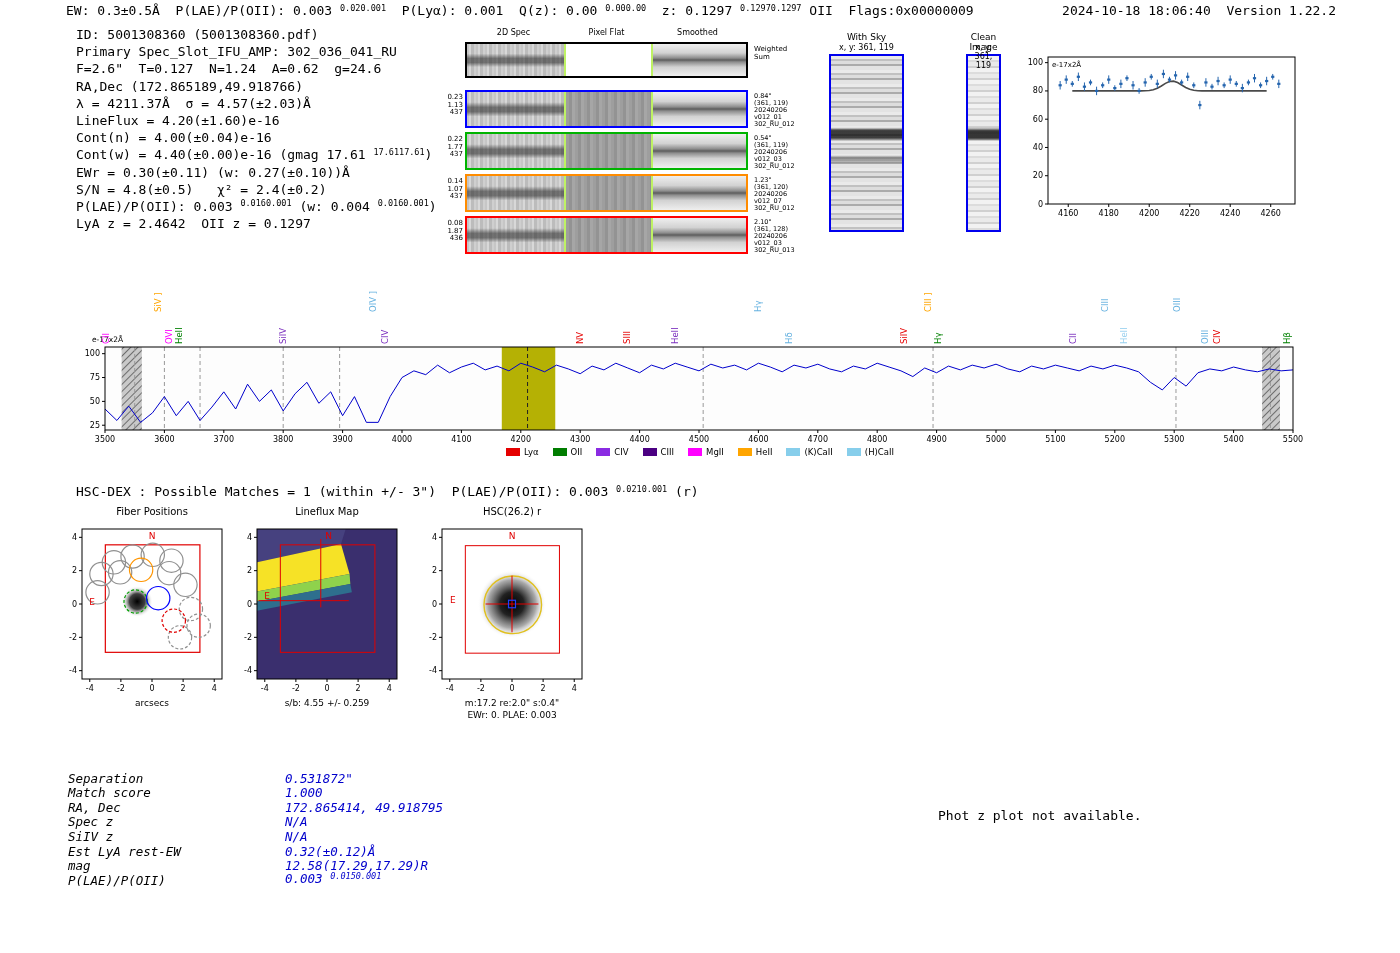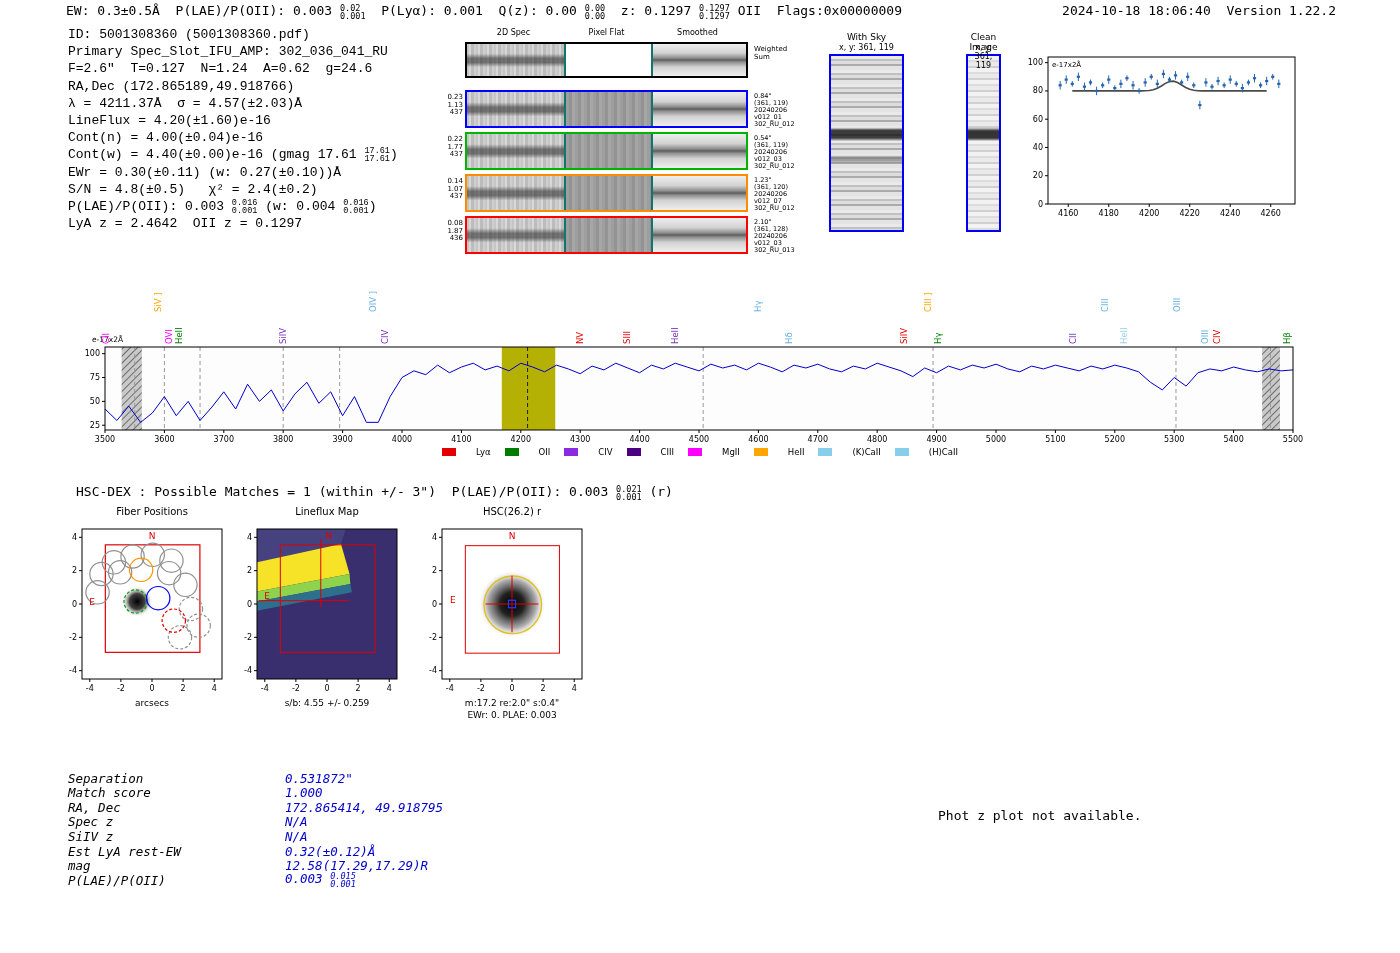--- a/index.html
+++ b/index.html
@@ -1,29 +1,29 @@
 <!DOCTYPE html>
 <html><head>
 <meta charset="utf-8">
 <style>
   *{margin:0;padding:0;box-sizing:border-box;}
   html,body{background:#fff;}
   body{width:1400px;height:953px;position:relative;overflow:hidden;
        font-family:"DejaVu Sans Mono",monospace;color:#000;}
   .abs{position:absolute;}
-  .stack{display:inline-flex;flex-direction:column;vertical-align:middle;
+  .stack{display:inline-flex;vertical-align:middle;
          font-size:8.5px;line-height:8px;text-align:left;height:16px;justify-content:center;}
   #report-header{left:66px;top:3px;width:1270px;display:flex;justify-content:space-between;font-size:13px;white-space:pre;}
-  #info{left:68px;top:27px;font-size:13px;font-family:Liberation Mono, monospace;}
+  #info{left:76px;top:27px;font-size:13px;}
   .iline{height:17.2px;white-space:pre;}
   
   #spec2d{left:441px;top:28px;width:380px;}
   .sp-headers{display:flex;gap:2px;margin-left:24px;height:10px;font:8px "DejaVu Sans",sans-serif;}
   .sp-h0{width:97px;text-align:center;}.sp-h1{width:85px;text-align:center;}.sp-h2{width:93px;text-align:center;}
-  .sp-row{position:relative;margin-left:24px;display:flex;gap:2px;border:2px solid #000;width:283px;background:#0f766e;}
+  .sp-row{position:relative;margin-left:24px;display:flex;gap:2px;border:2px solid #000;width:283px;background:#bef264;}
   .wrow{height:36px;margin-top:4px;}
   .drow{height:38px;}
   .c0{width:97px;height:100%;}.c1{width:85px;height:100%;}.c2{width:93px;height:100%;}
   .strip2d{background:
     linear-gradient(180deg, rgba(255,255,255,0) 0 30%, rgba(35,35,35,.55) 45% 58%, rgba(255,255,255,0) 72%),
     repeating-linear-gradient(90deg,#c6c6c6 0 2px,#d8d8d8 2px 4px,#bcbcbc 4px 7px,#cfcfcf 7px 9px);}
   .stripflat{background:repeating-linear-gradient(90deg,#9e9e9e 0 3px,#939393 3px 6px,#a6a6a6 6px 9px);}
   .flat-empty{background:#fff;}
   .stripsm{background:linear-gradient(180deg,#efefef 0%,#d2d2d2 28%,#8d8d8d 44%,#5c5c5c 50%,#8d8d8d 56%,#d2d2d2 72%,#efefef 100%);}
   .sp-left{position:absolute;left:-26px;top:2px;width:22px;text-align:right;
@@ -41,21 +41,21 @@
     linear-gradient(180deg, rgba(0,0,0,0) 0 41%, rgba(15,15,15,.78) 43% 47%, rgba(0,0,0,0) 49% 57%, rgba(40,40,40,.35) 58% 60%, rgba(0,0,0,0) 62%),
     repeating-linear-gradient(180deg,#eaeaea 0 3px,#c1c1c1 3px 5px,#dddddd 5px 8px,#ababab 8px 10px,#e3e3e3 10px 14px);}
   .strip-clean{background:
     linear-gradient(180deg, rgba(0,0,0,0) 0 41%, rgba(8,8,8,.8) 43% 47%, rgba(0,0,0,0) 49%),
     repeating-linear-gradient(180deg,#f2f2f2 0 4px,#dcdcdc 4px 6px,#eaeaea 6px 10px,#d0d0d0 10px 12px);}
   
   #zoom-svg{left:1005px;top:48px;}
   #spec-svg{left:72px;top:278px;}
   #legend{left:0;top:447px;width:1400px;display:flex;justify-content:center;gap:14px;
           font:8.5px "DejaVu Sans",sans-serif;align-items:center;}
-  .lg-item{display:inline-flex;align-items:center;gap:20px;}
+  .lg-item{display:inline-flex;align-items:center;gap:4px;}
   .lg-swatch{display:inline-block;width:14px;height:8px;}
   #hscdex{left:68px;top:484px;font-size:13px;white-space:pre;padding-left:8px;}
   
   .cutout{width:185px;font-family:"DejaVu Sans",sans-serif;}
   #cut-fiber{left:52px;top:506px;}
   #cut-lineflux{left:227px;top:506px;}
   #cut-hsc{left:412px;top:506px;}
   .cut-title{margin-left:30px;width:140px;text-align:center;font-size:10px;height:16px;}
   .cut-xlabel,.cut-caption{margin-left:30px;width:140px;text-align:center;font-size:9px;height:12px;}
   

